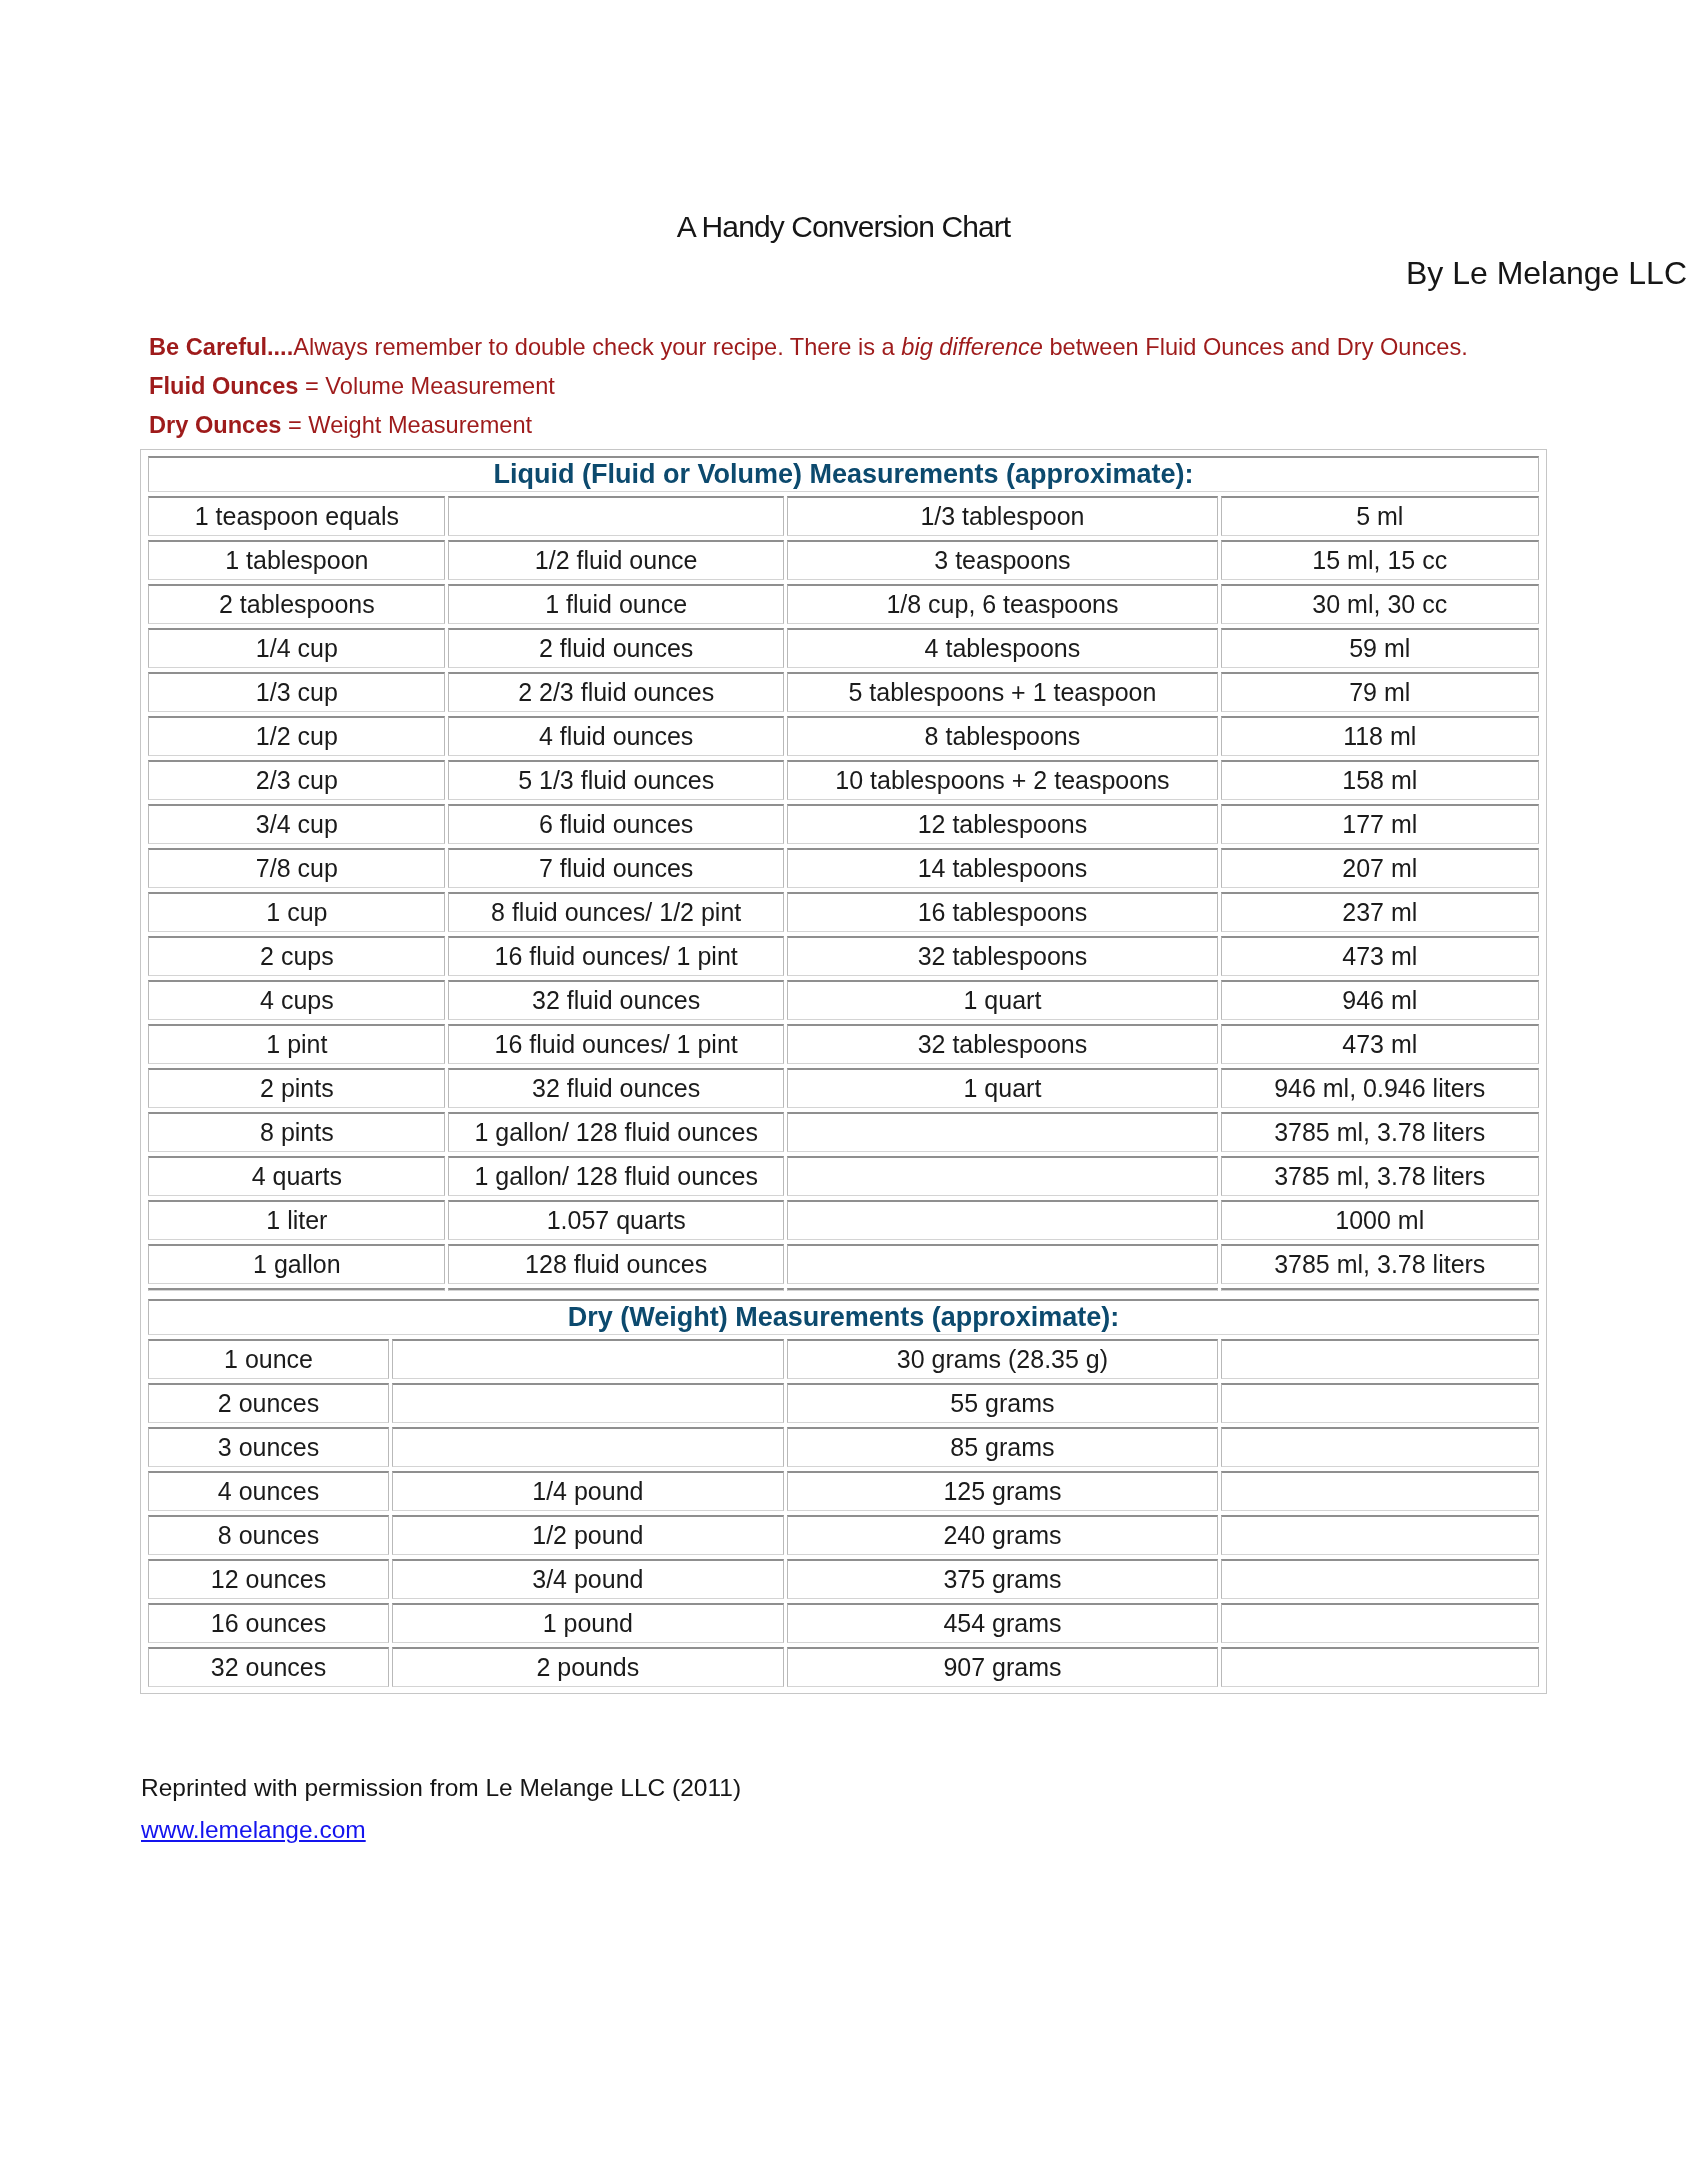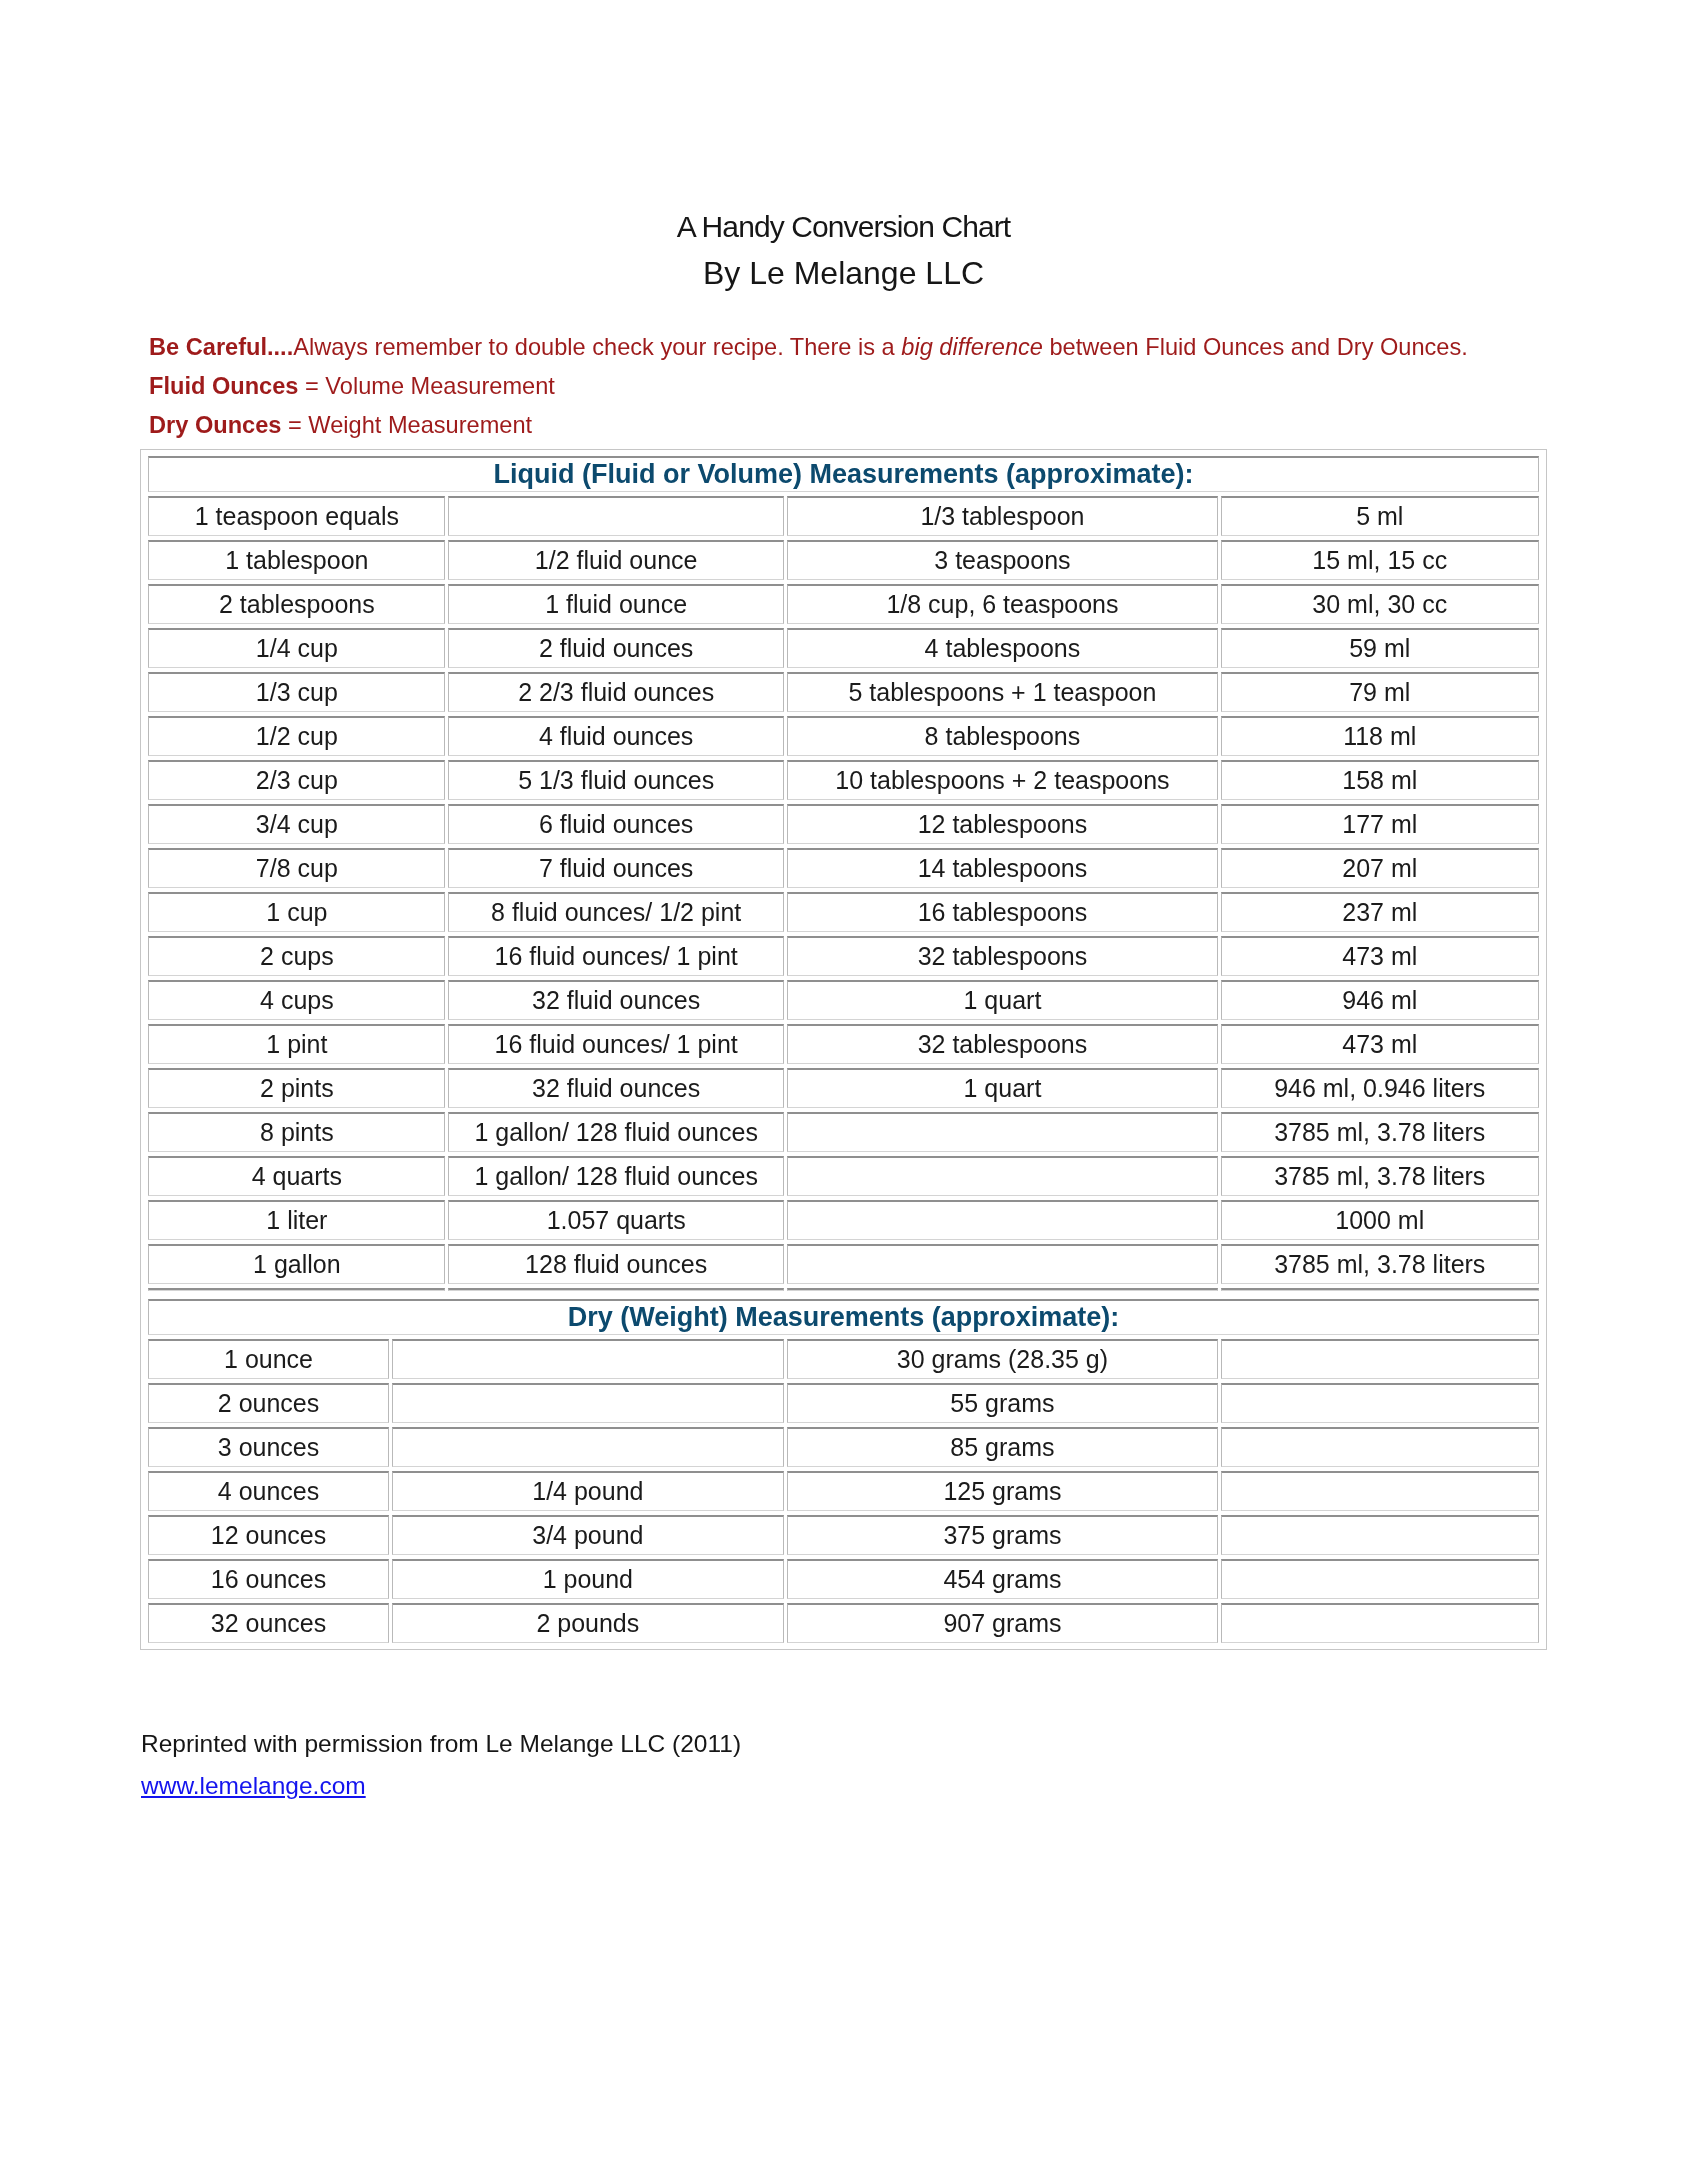--- a/index.html
+++ b/index.html
@@ -27,21 +27,21 @@
     margin:0;
     font-size:30px;
     font-weight:400;
     text-align:center;
     letter-spacing:-0.9px;
     color:#161616;
   }
   .subtitle{
     margin-top:10.5px;
     font-size:32px;
-    text-align:center;
+    text-align:right;
     color:#161616;
   }
   .warning{
     margin:40px 141px 0;
     font-size:23.6px;
     line-height:31px;
     color:var(--accent);
   }
   .warning p{margin:8px;}
   .warning strong{font-weight:700;}
@@ -282,20 +282,26 @@
             <td>85 grams</td>
             <td></td>
           </tr>
           <tr>
             <td>4 ounces</td>
             <td>1/4 pound</td>
             <td>125 grams</td>
             <td></td>
           </tr>
           <tr>
+            <td>8 ounces</td>
+            <td>1/2 pound</td>
+            <td>240 grams</td>
+            <td></td>
+          </tr>
+          <tr>
             <td>12 ounces</td>
             <td>3/4 pound</td>
             <td>375 grams</td>
             <td></td>
           </tr>
           <tr>
             <td>16 ounces</td>
             <td>1 pound</td>
             <td>454 grams</td>
             <td></td>

